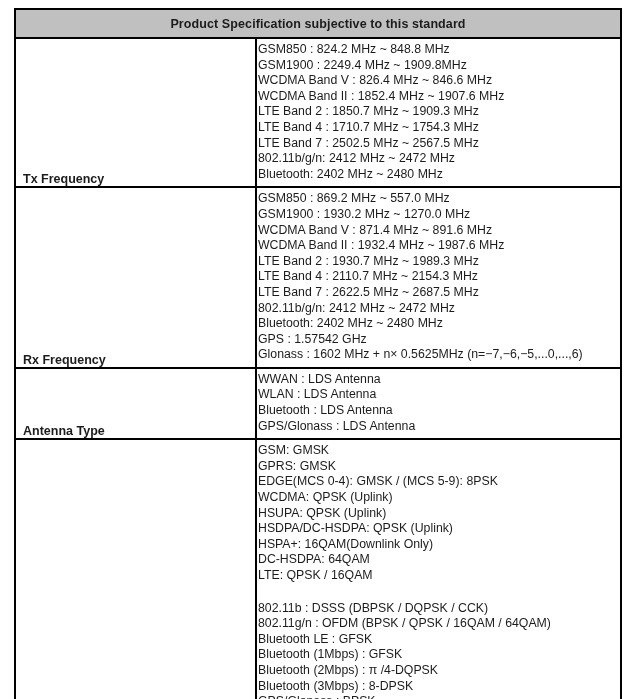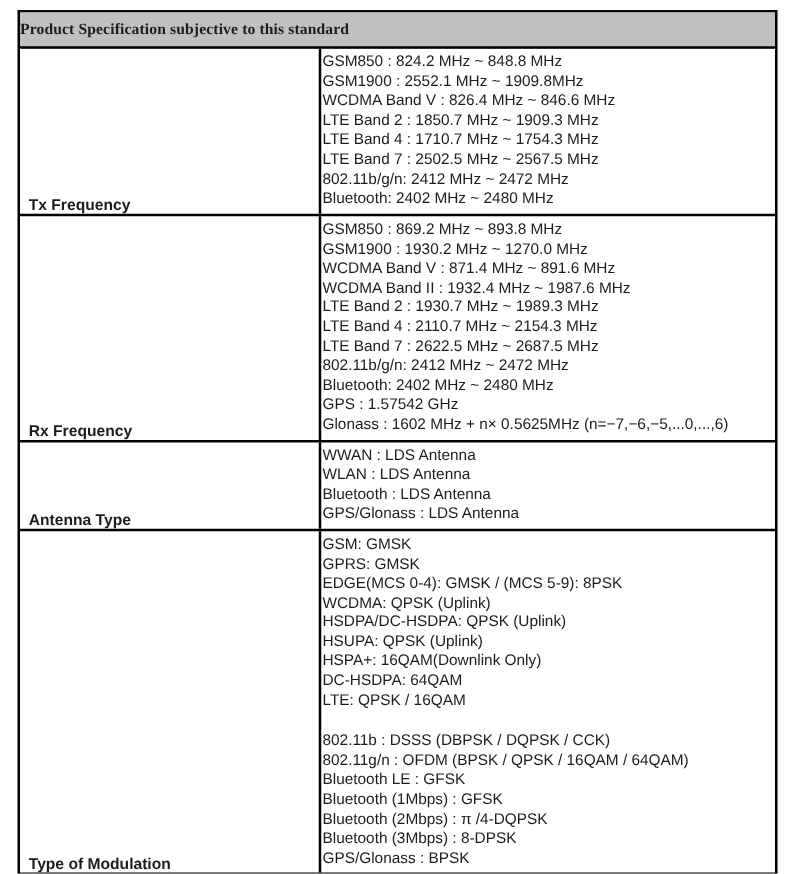--- a/index.html
+++ b/index.html
@@ -22,26 +22,25 @@
     top: 8px;
     width: 604px;
     border: 2px solid #000000;
     background: #ffffff;
   }
   .thead {
     background: var(--header-bg, #c0c0c0);
     min-height: 27px;
     display: flex;
     align-items: center;
-    justify-content: flex-start;
+    justify-content: center;
     font-weight: bold;
     font-size: 12.5px;
     border-bottom: 2px solid #000000;
     letter-spacing: 0.1px;
-    font-family: Liberation Serif, serif;
   }
   .row {
     display: flex;
     border-bottom: 2px solid #000000;
   }
   .row:last-child {
     border-bottom: none;
   }
   .label-cell {
     width: 241px;
@@ -82,38 +81,39 @@
       <span>Product Specification subjective to this standard</span>
     </div>
     <div id="rows">
   <div class="row">
     <div class="label-cell">
       <span>Tx Frequency</span>
     </div>
     <div class="value-cell">
             <div class="group">
               <div class="line">GSM850 : 824.2 MHz ~ 848.8 MHz</div>
-              <div class="line">GSM1900 : 2552.1 MHz ~ 1909.8MHz</div>
+              <div class="line">GSM1900 : 2249.4 MHz ~ 1909.8MHz</div>
               <div class="line">WCDMA Band V : 826.4 MHz ~ 846.6 MHz</div>
+              <div class="line">WCDMA Band II : 1852.4 MHz ~ 1907.6 MHz</div>
               <div class="line">LTE Band 2 : 1850.7 MHz ~ 1909.3 MHz</div>
               <div class="line">LTE Band 4 : 1710.7 MHz ~ 1754.3 MHz</div>
               <div class="line">LTE Band 7 : 2502.5 MHz ~ 2567.5 MHz</div>
               <div class="line">802.11b/g/n: 2412 MHz ~ 2472 MHz</div>
               <div class="line">Bluetooth: 2402 MHz ~ 2480 MHz</div>
             </div>
           </div>
   </div>
 
   <div class="row">
     <div class="label-cell">
       <span>Rx Frequency</span>
     </div>
     <div class="value-cell">
             <div class="group">
-              <div class="line">GSM850 : 869.2 MHz ~ 893.8 MHz</div>
+              <div class="line">GSM850 : 869.2 MHz ~ 557.0 MHz</div>
               <div class="line">GSM1900 : 1930.2 MHz ~ 1270.0 MHz</div>
               <div class="line">WCDMA Band V : 871.4 MHz ~ 891.6 MHz</div>
               <div class="line">WCDMA Band II : 1932.4 MHz ~ 1987.6 MHz</div>
               <div class="line">LTE Band 2 : 1930.7 MHz ~ 1989.3 MHz</div>
               <div class="line">LTE Band 4 : 2110.7 MHz ~ 2154.3 MHz</div>
               <div class="line">LTE Band 7 : 2622.5 MHz ~ 2687.5 MHz</div>
               <div class="line">802.11b/g/n: 2412 MHz ~ 2472 MHz</div>
               <div class="line">Bluetooth: 2402 MHz ~ 2480 MHz</div>
               <div class="line">GPS : 1.57542 GHz</div>
               <div class="line">Glonass : 1602 MHz + n× 0.5625MHz (n=−7,−6,−5,...0,...,6)</div>
@@ -138,22 +138,22 @@
   <div class="row">
     <div class="label-cell">
       <span>Type of Modulation</span>
     </div>
     <div class="value-cell">
             <div class="group">
               <div class="line">GSM: GMSK</div>
               <div class="line">GPRS: GMSK</div>
               <div class="line">EDGE(MCS 0-4): GMSK / (MCS 5-9): 8PSK</div>
               <div class="line">WCDMA: QPSK (Uplink)</div>
+              <div class="line">HSUPA: QPSK (Uplink)</div>
               <div class="line">HSDPA/DC-HSDPA: QPSK (Uplink)</div>
-              <div class="line">HSUPA: QPSK (Uplink)</div>
               <div class="line">HSPA+: 16QAM(Downlink Only)</div>
               <div class="line">DC-HSDPA: 64QAM</div>
               <div class="line">LTE: QPSK / 16QAM</div>
             </div>
             <div class="group">
               <div class="line">802.11b : DSSS (DBPSK / DQPSK / CCK)</div>
               <div class="line">802.11g/n : OFDM (BPSK / QPSK / 16QAM / 64QAM)</div>
               <div class="line">Bluetooth LE : GFSK</div>
               <div class="line">Bluetooth (1Mbps) : GFSK</div>
               <div class="line">Bluetooth (2Mbps) : π /4-DQPSK</div>

